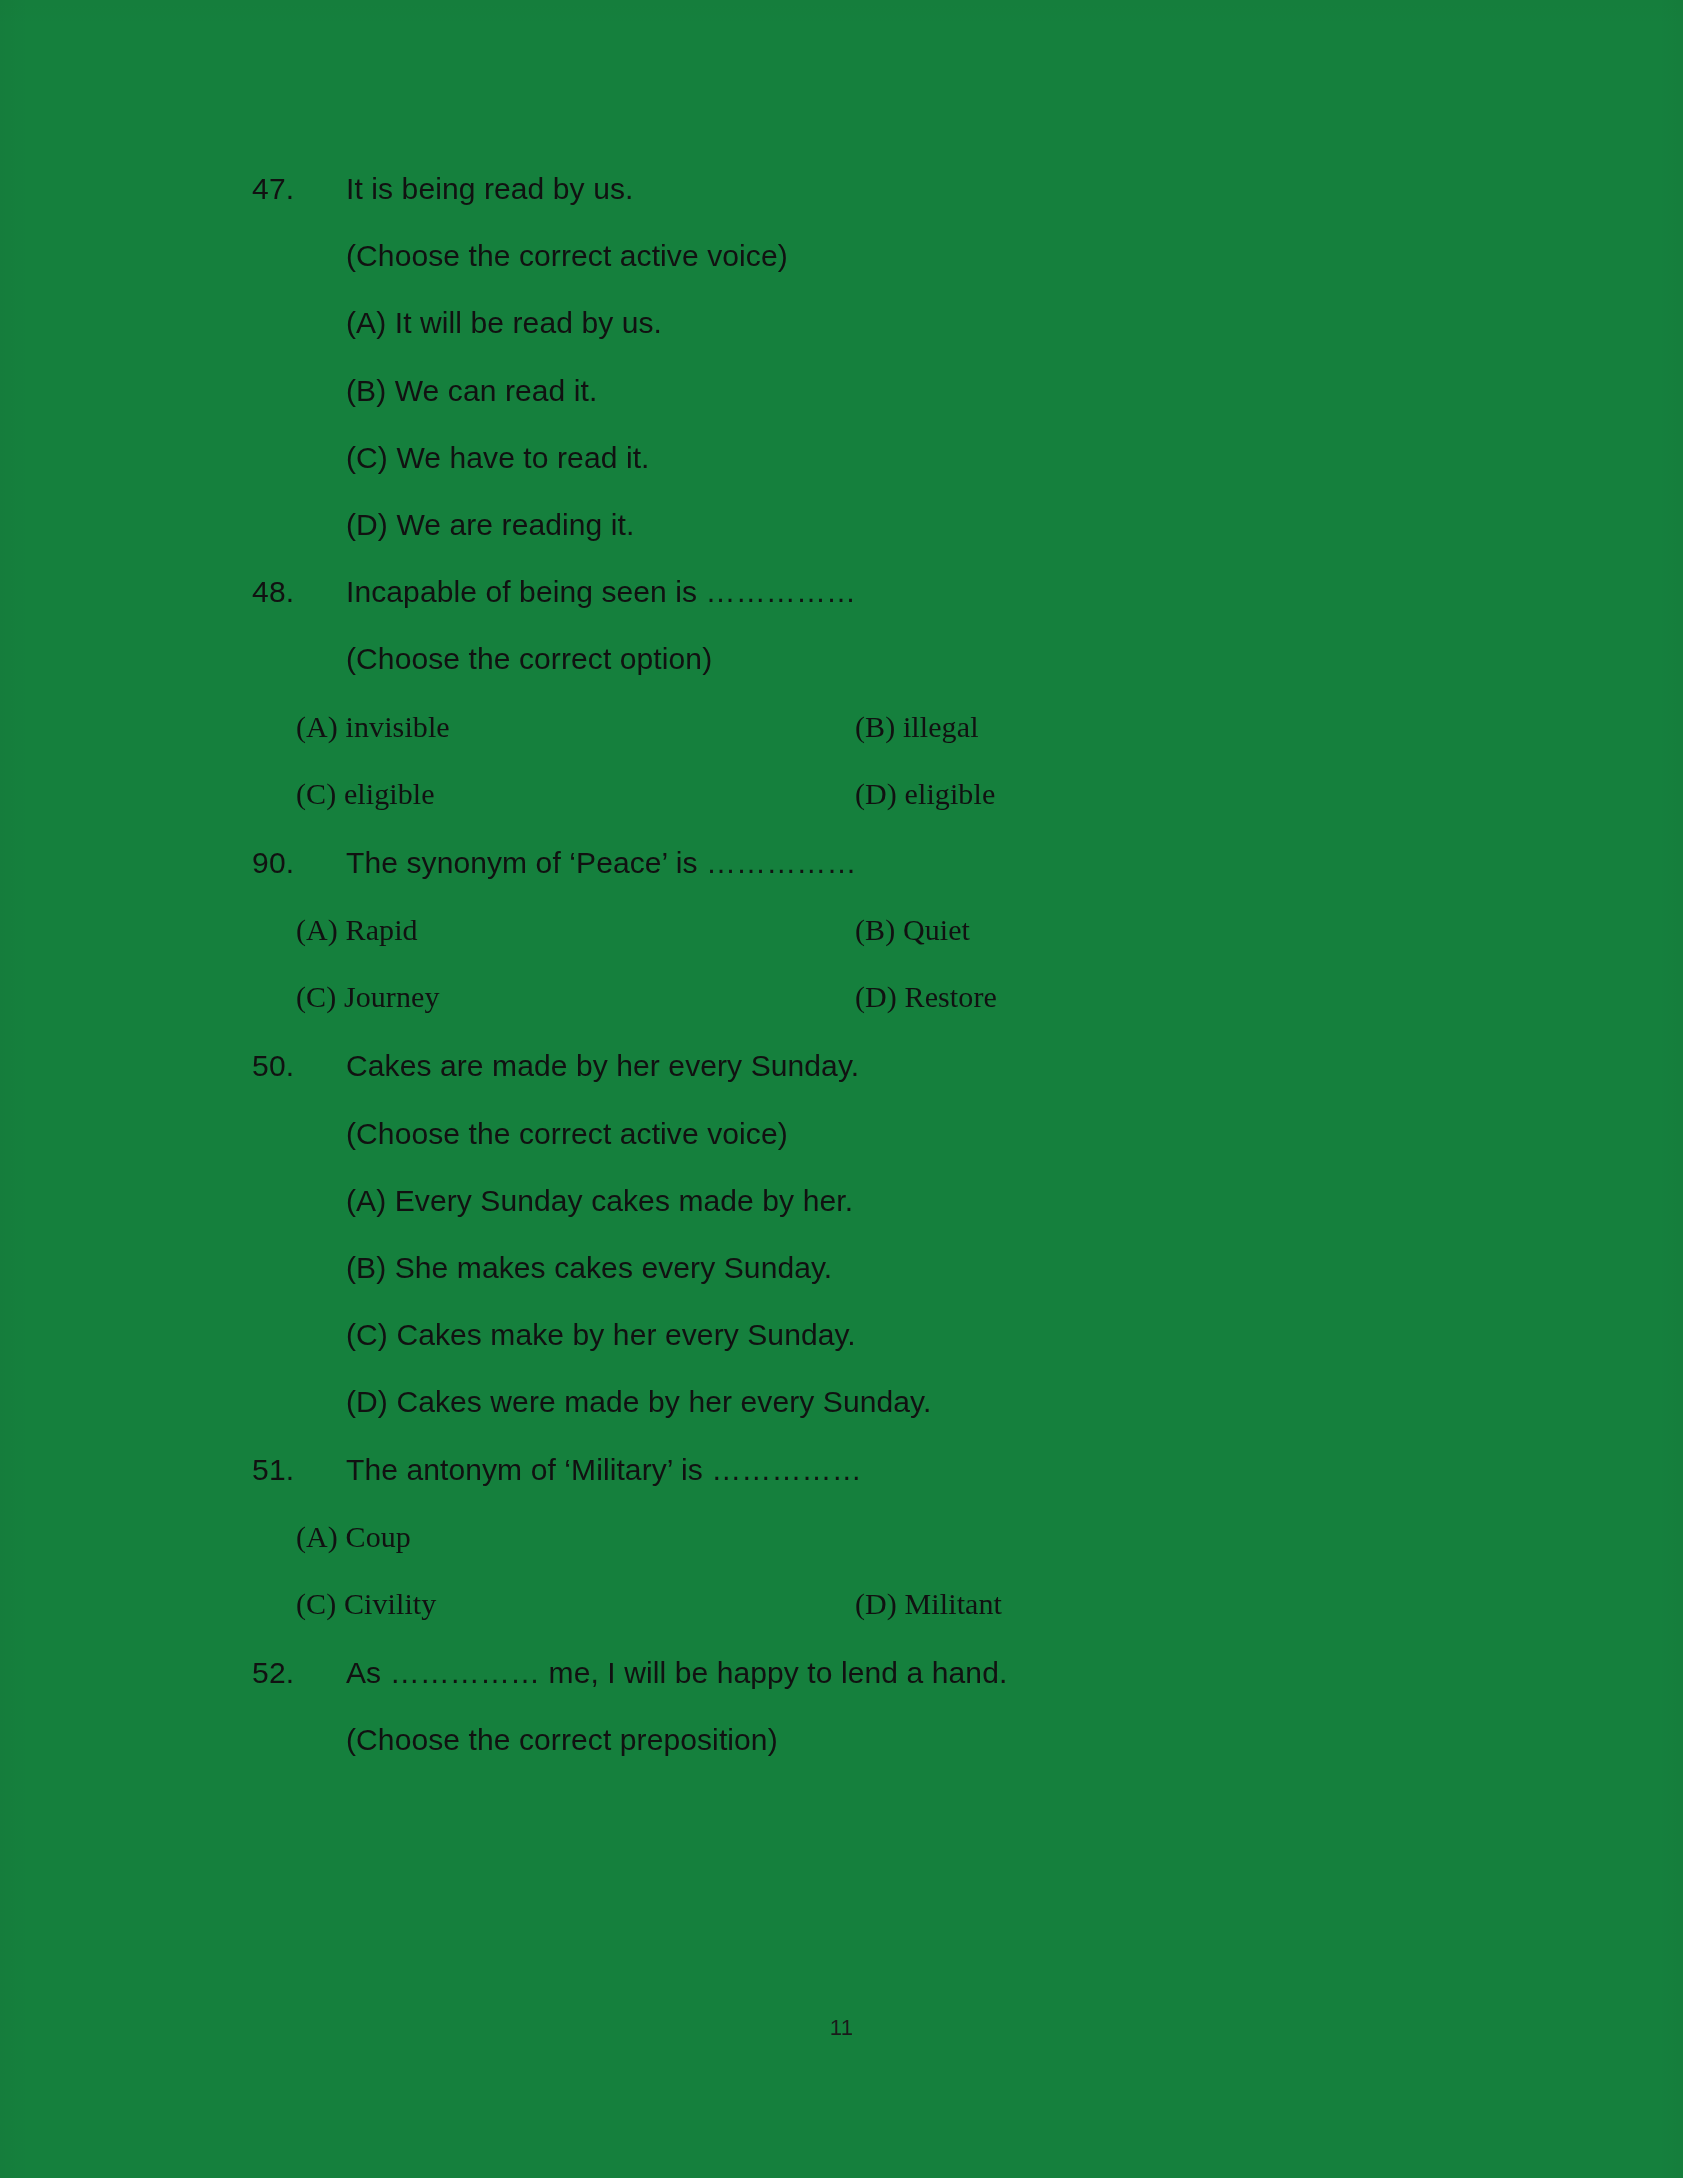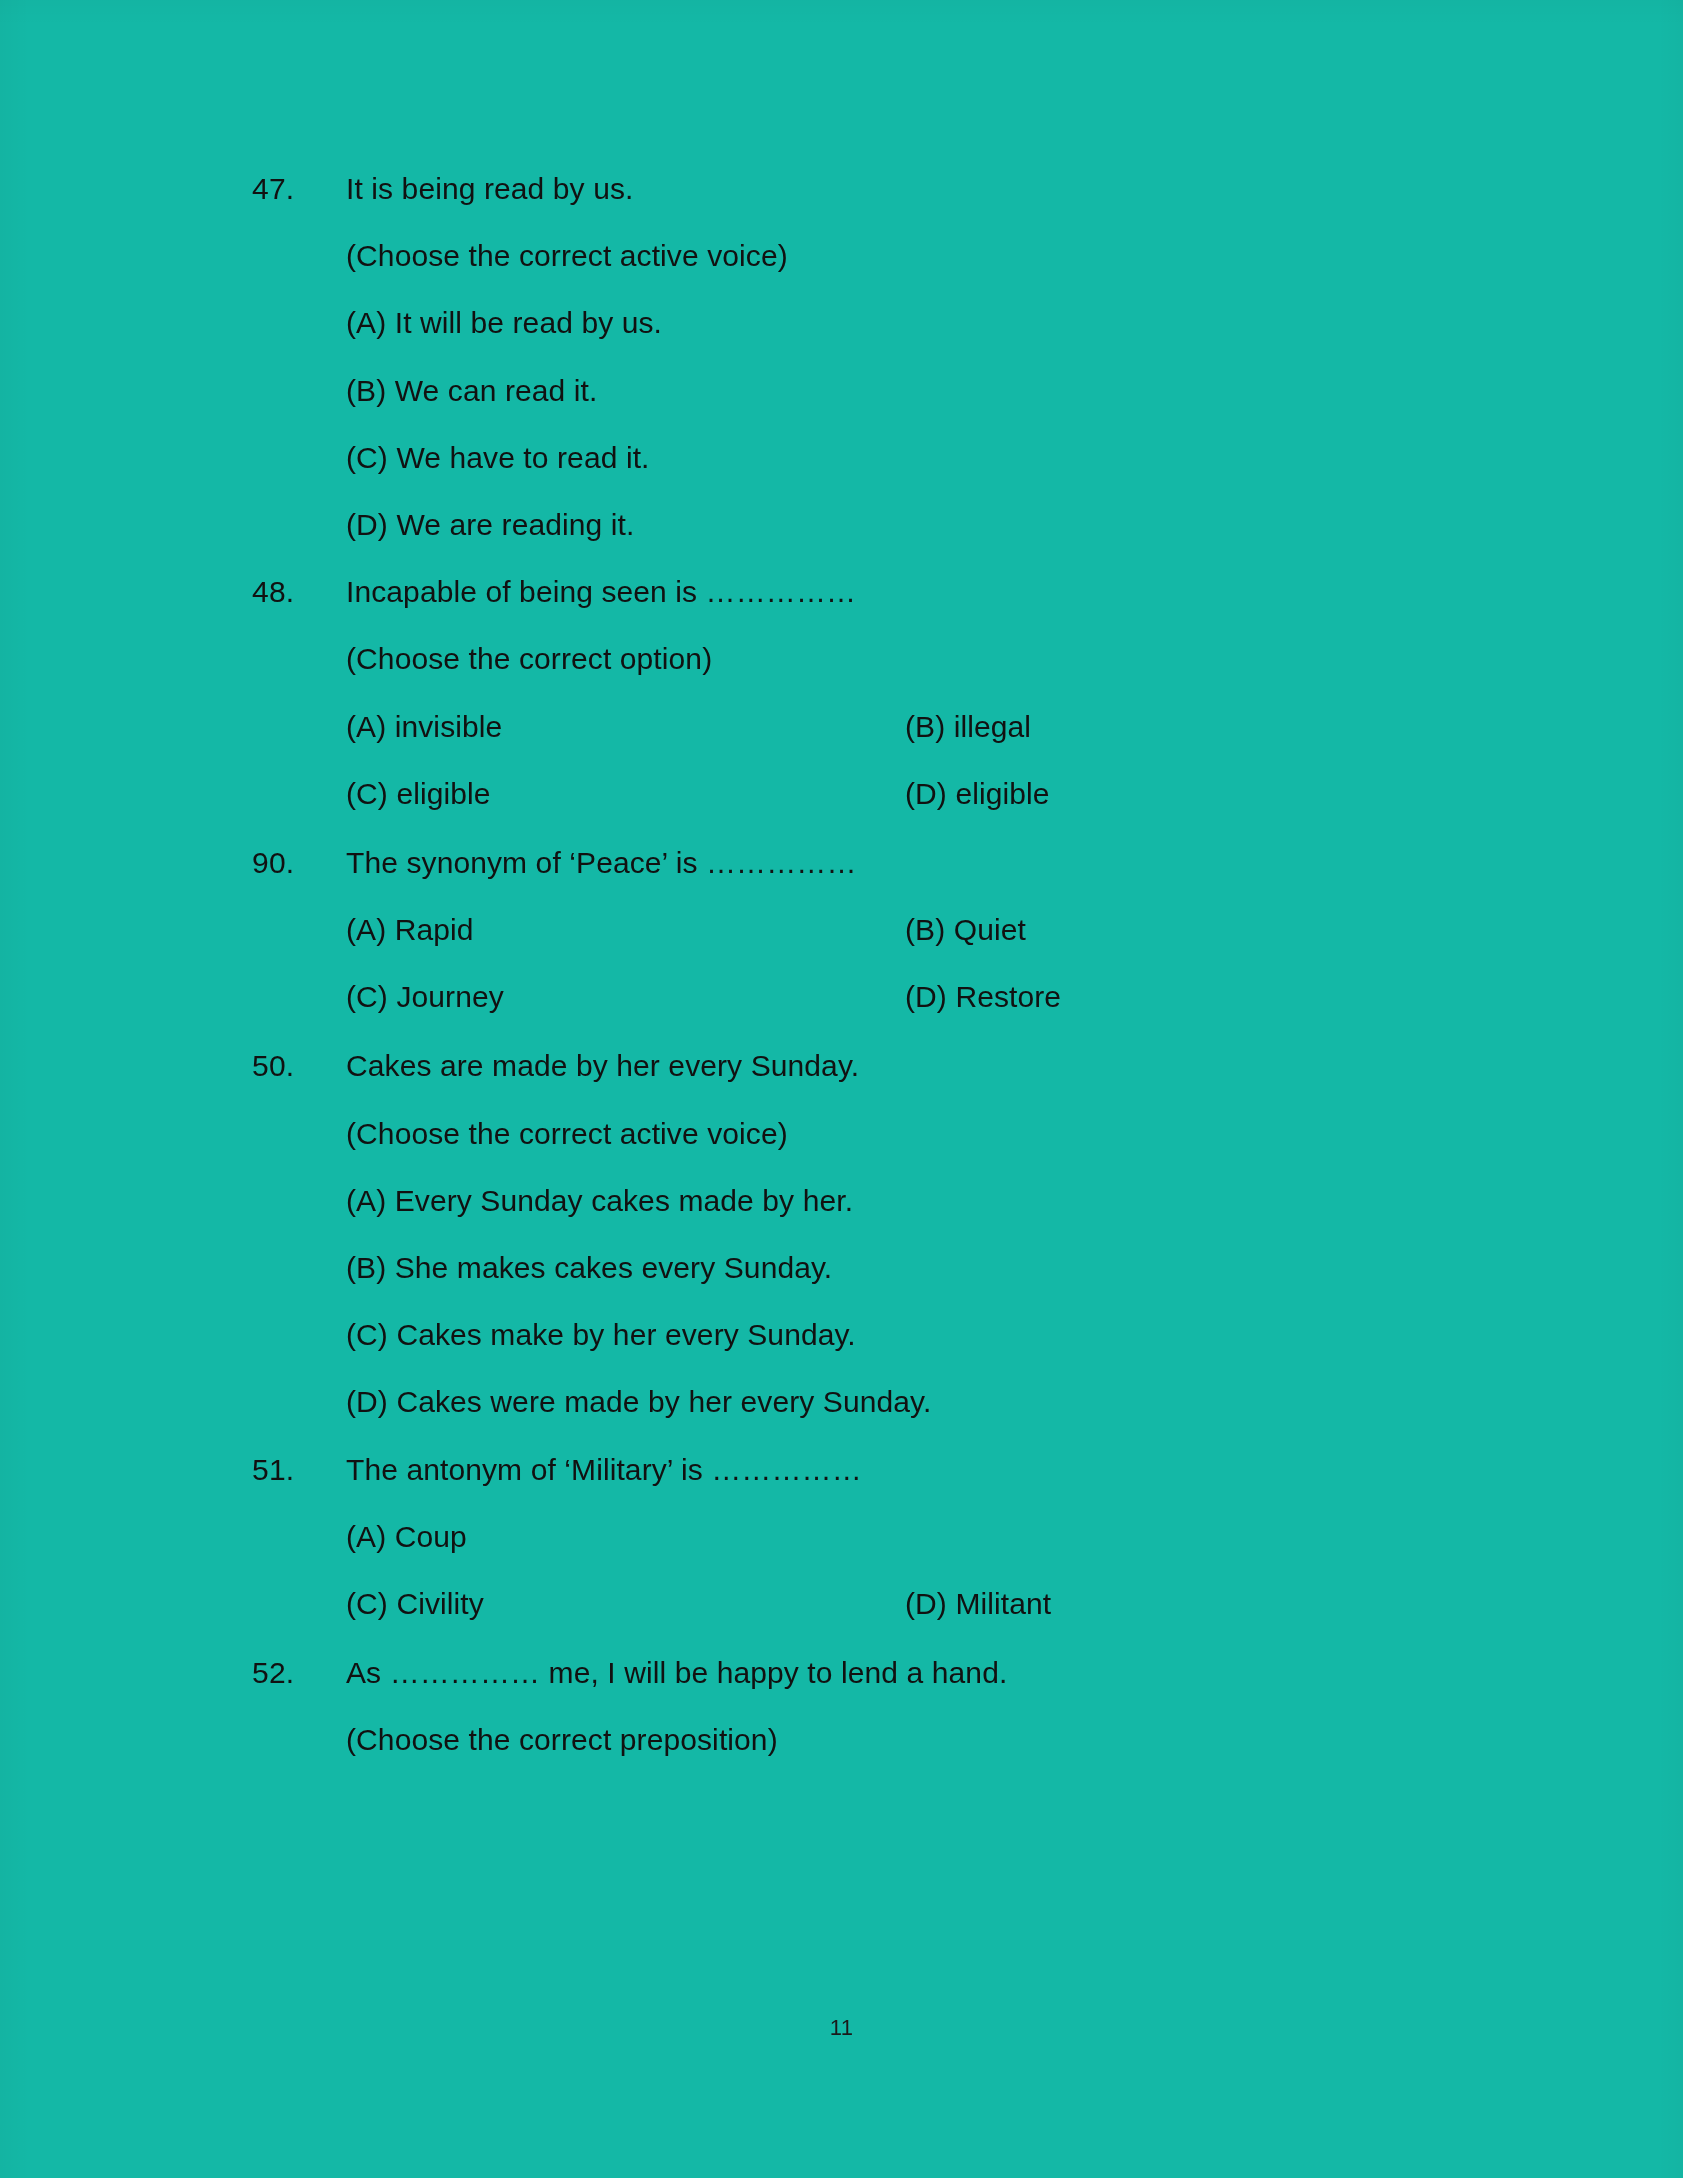--- a/index.html
+++ b/index.html
@@ -14,21 +14,21 @@
     font-family: "Liberation Sans", sans-serif;
     color: #111111;
     overflow: hidden;
   }
   
   #page {
     position: absolute;
     left: 0; top: 0;
     width: 1683px;
     height: 2178px;
-    background: #14b8a6;
+    background: #15803d;
     box-sizing: border-box;
   }
   
   #page::before {
     content: "";
     position: absolute;
     left: 0; top: 0; right: 0; bottom: 0;
     background:
       linear-gradient(to right, rgba(0,0,0,0.025) 0px, rgba(0,0,0,0) 30px),
       linear-gradient(to left, rgba(0,0,0,0.02) 0px, rgba(0,0,0,0) 26px),
@@ -73,22 +73,23 @@
   
   .opt-full {
     margin-left: 94px;
     font-size: 30px;
     line-height: 1.24;
     margin-bottom: 30px;
     letter-spacing: 0.1px;
   }
   
   .opt-grid {
-    margin-left: 94px;
-    margin-bottom: 30px;
+    margin-left: 44px;
+    margin-bottom: 30px;
+    font-family: Liberation Serif, serif;
   }
   .opt-grid-row {
     display: flex;
     margin-bottom: 30px;
   }
   .opt-grid-row:last-child {
     margin-bottom: 0;
   }
   .opt-cell {
     font-size: 30px;

